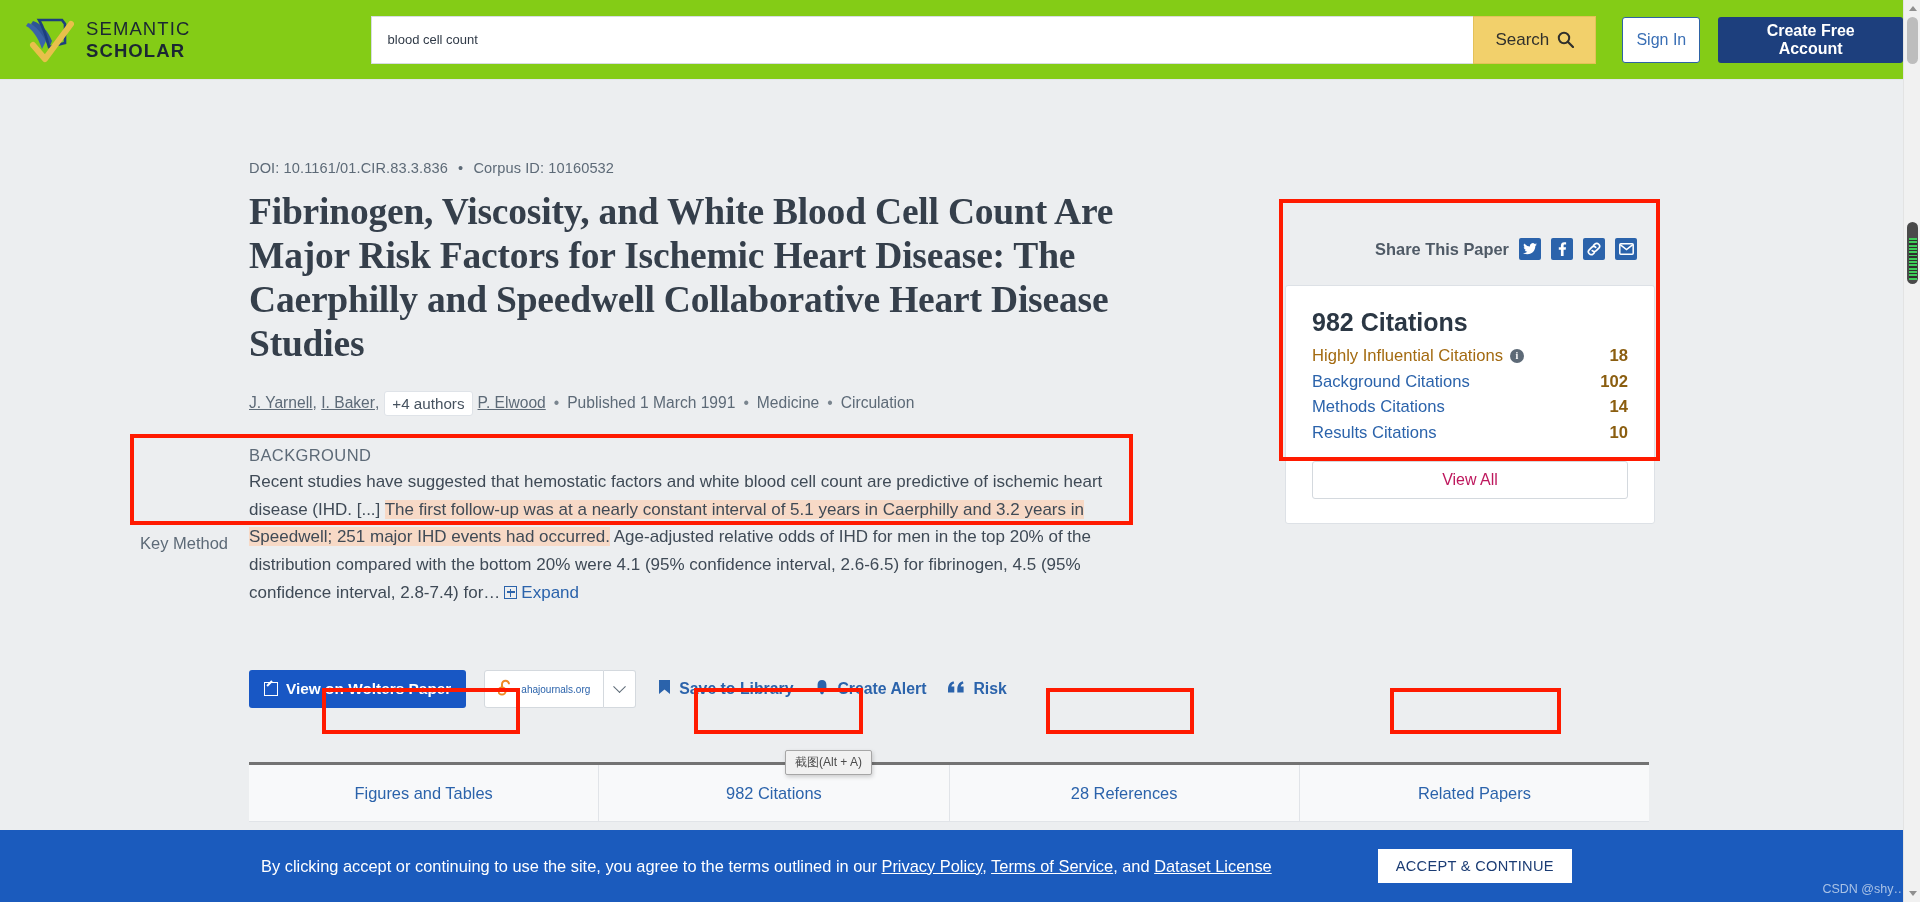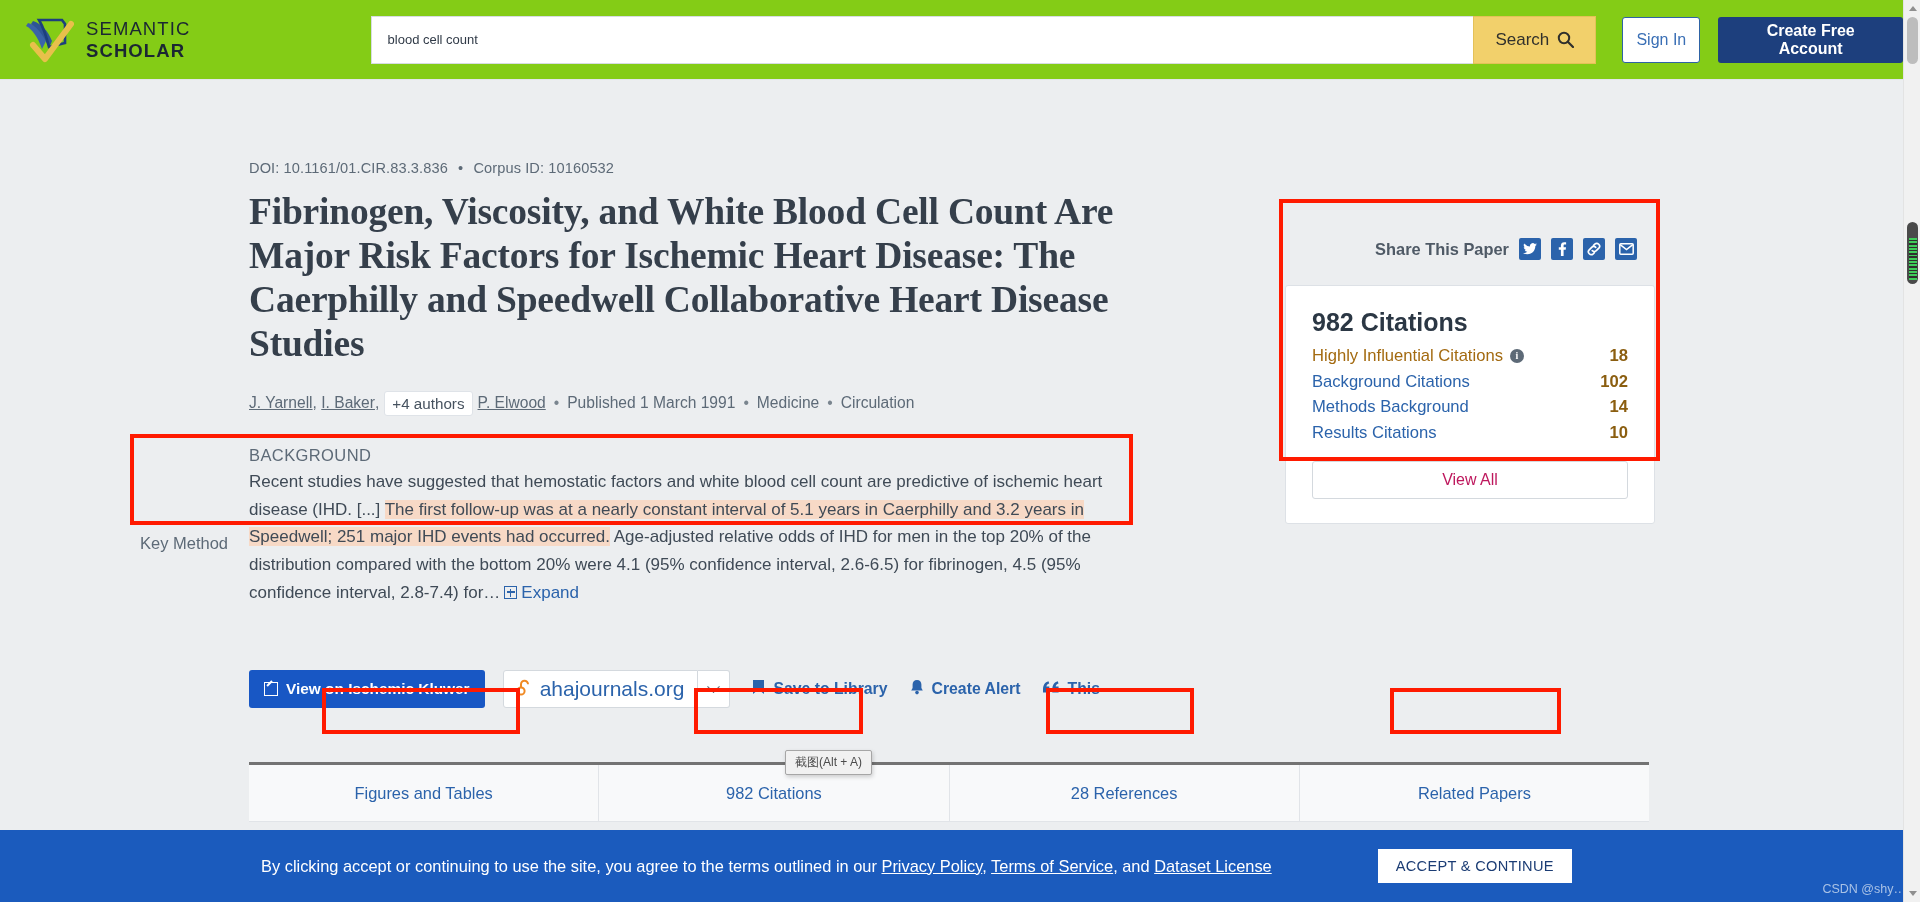--- a/index.html
+++ b/index.html
@@ -209,21 +209,21 @@
   .src-group {
     margin-left: 18px;
     display: flex; align-items: stretch; height: 38px;
   }
   .src-main {
     border: 1px solid #d4d9de;
     background: #fff;
     border-radius: 3px 0 0 3px;
     display: flex; align-items: center; gap: 8px;
     padding: 0 13px;
-    font-size: 21px;
+    font-size: 10px;
     color: #2b63ab;
     cursor: pointer;
   }
   .oa-icon { color: #f08a24; font-size: 17px; font-weight: 700; line-height: 1;}
   .src-caret {
     border: 1px solid #d4d9de;
     border-left: none;
     background: #fff;
     border-radius: 0 3px 3px 0;
     width: 32px;
@@ -499,21 +499,21 @@
 
     <div class="abstract-head">BACKGROUND</div>
     <div class="abstract-body"><span>Recent studies have suggested that hemostatic factors and white blood cell count are predictive of ischemic heart disease (IHD. [...] </span><span class="hl">The first follow-up was at a nearly constant interval of 5.1 years in Caerphilly and 3.2 years in Speedwell; 251 major IHD events had occurred.</span><span> Age-adjusted relative odds of IHD for men in the top 20% of the distribution compared with the bottom 20% were 4.1 (95% confidence interval, 2.6-6.5) for fibrinogen, 4.5 (95% confidence interval, 2.8-7.4) for…</span><span class="expand-link"><span class="expand-box"></span><span>Expand</span></span></div>
   </div>
 
   <div class="key-method-label">Key Method</div>
 
   <div class="actions">
     <button class="btn-primary">
       <span class="ext-icon"></span>
-      <span>View on Ischemic Kluwer</span>
+      <span>View on Wolters Paper</span>
     </button>
 
     <div class="src-group">
       <div class="src-main">
         <span class="oa-icon">
           <svg width="15" height="17" viewBox="0 0 15 17">
             <path d="M4 8 V5.2 A3.5 3.5 0 0 1 11 5.2" fill="none" stroke="#f08a24" stroke-width="2"></path>
             <circle cx="4" cy="12" r="3.6" fill="none" stroke="#f08a24" stroke-width="2"></circle>
           </svg>
         </span>
@@ -543,21 +543,21 @@
       <span>Create Alert</span>
     </div>
 
     <div class="link-action">
       <span>
         <svg width="17" height="14" viewBox="0 0 17 14">
           <path d="M0 9.5 C0 5 2 2 5.5 1.2 L6.2 3.4 C4.4 4.1 3.4 5.3 3.4 6.6 H6.3 V12.4 H0 Z" fill="#2b63ab"></path>
           <path d="M9.3 9.5 C9.3 5 11.3 2 14.8 1.2 L15.5 3.4 C13.7 4.1 12.7 5.3 12.7 6.6 H15.6 V12.4 H9.3 Z" fill="#2b63ab"></path>
         </svg>
       </span>
-      <span>This</span>
+      <span>Risk</span>
     </div>
   </div>
 
   <div class="share-row">
     <span class="share-label">Share This Paper</span>
     <span class="share-icon">
       <svg width="14" height="12" viewBox="0 0 14 12">
           <path d="M14 1.4 a5.6 5.6 0 0 1-1.6.45 A2.8 2.8 0 0 0 13.6.3 a5.6 5.6 0 0 1-1.8.7 A2.8 2.8 0 0 0 7 3.5 a8 8 0 0 1-5.8-2.9 A2.8 2.8 0 0 0 2 4.3 a2.8 2.8 0 0 1-1.3-.35 a2.8 2.8 0 0 0 2.2 2.7 a2.8 2.8 0 0 1-1.25.05 a2.8 2.8 0 0 0 2.6 1.95 A5.6 5.6 0 0 1 0 10 a8 8 0 0 0 4.3 1.25 c5.2 0 8-4.3 8-8 v-0.37 A5.7 5.7 0 0 0 14 1.4 z" fill="#fff"></path>
         </svg>
     </span>
@@ -588,21 +588,21 @@
       <span class="info-dot">i</span>
       <span class="cit-count">18</span>
     </div>
 
     <div class="cit-row">
       <span class="cit-name">Background Citations</span>
       <span class="cit-count">102</span>
     </div>
 
     <div class="cit-row">
-      <span class="cit-name">Methods Background</span>
+      <span class="cit-name">Methods Citations</span>
       <span class="cit-count">14</span>
     </div>
 
     <div class="cit-row">
       <span class="cit-name">Results Citations</span>
       <span class="cit-count">10</span>
     </div>
 
     <button class="view-all">View All</button>
   </div>

